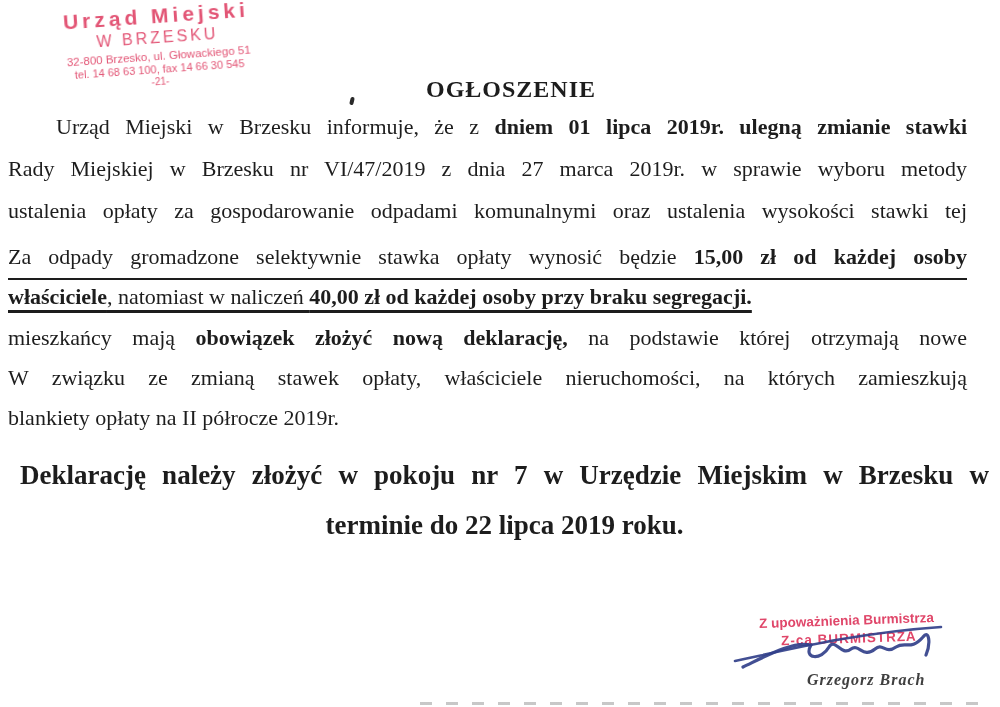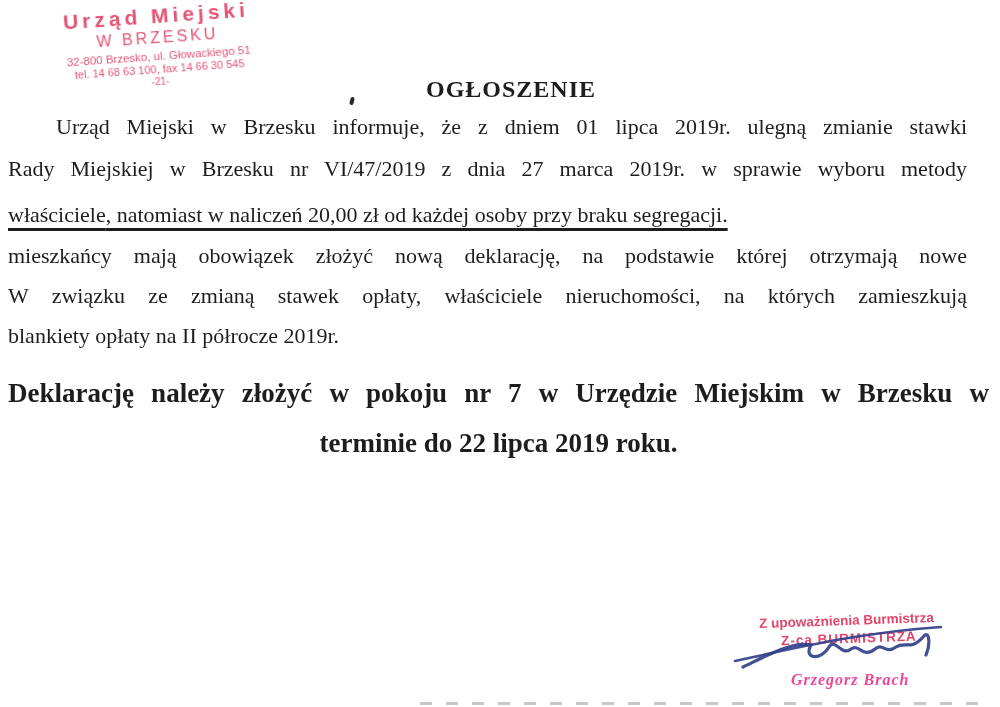--- a/index.html
+++ b/index.html
@@ -37,35 +37,35 @@
   }
 
   
   .content{
     position:absolute;top:106px;left:8px;right:33px;
     font-size:22px;
   }
   .line{height:42px;line-height:42px;white-space:nowrap;}
   .just{text-align:justify;text-align-last:justify;white-space:normal;}
   .indent{text-indent:48px;}
-  b{font-weight:normal;}
+  b{font-weight:bold;}
 
   .p2{margin-top:8px;}
   .p2 .line{height:38px;line-height:34px;}
   .ul-full{border-bottom:2.6px solid #1d1d1d;}
   .ul-text{
     text-decoration:underline;
     text-decoration-thickness:2.6px;
     text-underline-offset:6px;
   }
 
   .p3 .line{height:40px;line-height:40px;}
 
   .notice{margin-top:12px;margin-right:-22px;font-size:27px;font-weight:bold;}
-  .notice .line{height:50px;line-height:50px;}
+  .notice .line{height:50px;line-height:50px;margin-left:12px;}
   .center{text-align:right;text-align-last:center;}
 
   
   .sig{position:absolute;top:605px;left:733px;width:220px;height:100px;}
   .sig .red1{
     position:absolute;top:8px;left:26px;
     font-family:"Liberation Sans", sans-serif;
     font-size:13.5px;font-weight:bold;
     transform:rotate(-2deg);
     white-space:nowrap;
@@ -108,24 +108,26 @@
     <div class="s5">-21-</div>
   </div>
 
   <h1 class="title">OGŁOSZENIE</h1>
 
   <div class="content">
 
     <div class="p1">
       <div class="line just indent"><span>Urząd Miejski w Brzesku informuje, że z </span><b>dniem 01 lipca 2019r. ulegną zmianie stawki</b></div>
       <div class="line just">Rady Miejskiej w Brzesku nr VI/47/2019 z dnia 27 marca 2019r. w sprawie wyboru metody</div>
+      <div class="line just">ustalenia opłaty za gospodarowanie odpadami komunalnymi oraz ustalenia wysokości stawki tej</div>
     </div>
 
     <div class="p2">
-      <div class="line"><span class="ul-text"><b>właściciele</b><span>, natomiast w naliczeń </span><b>20,00 zł od każdej osoby przy braku segregacji.</b></span></div>
+      <div class="line just ul-full"><span>Za odpady gromadzone selektywnie stawka opłaty wynosić będzie </span><b>15,00 zł od każdej osoby</b></div>
+      <div class="line"><span class="ul-text"><b>właściciele</b><span>, natomiast w naliczeń </span><b>40,00 zł od każdej osoby przy braku segregacji.</b></span></div>
     </div>
 
     <div class="p3">
       <div class="line just"><span>mieszkańcy mają </span><b>obowiązek złożyć nową deklarację,</b><span> na podstawie której otrzymają nowe</span></div>
       <div class="line just">W związku ze zmianą stawek opłaty, właściciele nieruchomości, na których zamieszkują</div>
       <div class="line">blankiety opłaty na II półrocze 2019r.</div>
     </div>
 
     <div class="notice">
       <div class="line just">Deklarację należy złożyć w pokoju nr 7 w Urzędzie Miejskim w Brzesku w</div>
@@ -134,19 +136,19 @@
 
   </div>
 
   <div class="sig">
     <div class="red1" style="color:#e0476a;">Z upoważnienia Burmistrza</div>
     <div class="red2" style="color:#e0476a;">Z-ca BURMISTRZA</div>
     <svg width="220" height="62" viewBox="0 0 220 62">
       <path d="M 10 52 C 35 40, 60 26, 78 30 C 70 44, 88 46, 96 32 C 102 22, 108 42, 118 34 C 126 28, 130 44, 142 34 C 150 27, 152 40, 163 32 C 172 26, 178 36, 190 22 C 196 14, 198 28, 193 40" fill="none" stroke="#32408a" stroke-width="3.2" stroke-linecap="round" opacity="0.92"></path>
       <path d="M 2 46 C 50 36, 120 18, 208 12" fill="none" stroke="#32408a" stroke-width="2.6" stroke-linecap="round" opacity="0.92"></path>
     </svg>
-    <div class="name" style="color:#ec4899;">Grzegorz Brach</div>
+    <div class="name" style="color:#404040;margin-left:16px;">Grzegorz Brach</div>
   </div>
 
   <div class="artifact-dashes"></div>
   <div class="artifact-speck"></div>
 
 </div>
 
 </body></html>

